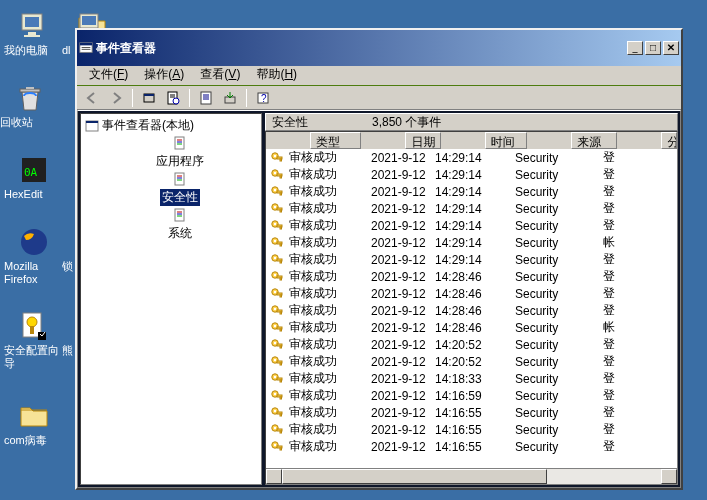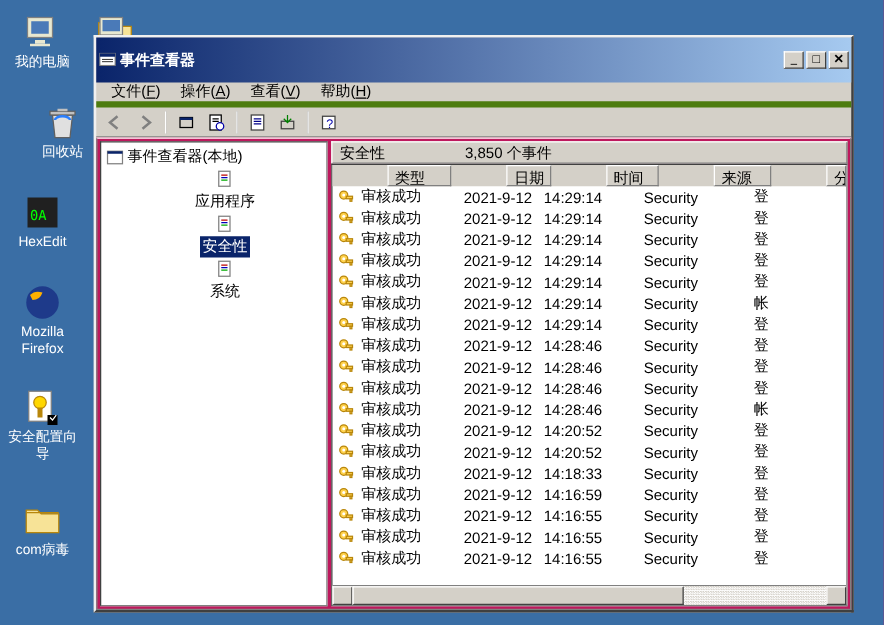--- a/index.html
+++ b/index.html
@@ -8,21 +8,21 @@
   font-size: 12px;
   background: #3a6ea5;
   width: 707px;
   height: 500px;
   overflow: hidden;
   position: relative;
 }
 .desktop-icon {
   position: absolute;
   width: 60px;
-  text-align: center;
+  text-align: left;
   color: #fff;
   font-size: 11px;
 }
 .desktop-icon .icon-img {
   width: 32px; height: 32px;
   margin: 0 auto 2px;
 }
 .desktop-icon .lbl { line-height: 13px; }
 
 .window {
@@ -59,23 +59,23 @@
   color: #000;
   font-size: 10px;
   line-height: 11px;
   text-align: center;
   font-family: Tahoma;
 }
 
 .menubar {
   height: 20px;
   display: flex;
-  align-items: center;
+  align-items: flex-end;
   padding: 0 4px;
-  border-bottom: 5px solid #4d7c0f;
+  border-bottom: 1px solid #4d7c0f;
 }
 .menubar .menu-item { padding: 2px 8px; }
 .menubar .menu-item u { text-decoration: underline; }
 
 .toolbar {
   height: 24px;
   display: flex;
   align-items: center;
   padding: 0 4px;
   border-bottom: 1px solid #808080;
@@ -86,21 +86,21 @@
   border: 1px solid transparent;
   display: flex; align-items: center; justify-content: center;
 }
 .tool-sep { width: 1px; height: 18px; background: #808080; margin: 0 3px; border-right: 1px solid #fff; }
 
 .content {
   flex: 1;
   display: flex;
   border: 1px solid #808080;
   border-top-color: #fff;
-  background: #be185d;
+  background: #0f172a;
   padding: 2px;
   gap: 3px;
   min-height: 0;
 }
 
 .tree-pane {
   width: 182px;
   background: #fff;
   border: 1px solid #808080;
   border-top-color: #404040;
@@ -205,21 +205,21 @@
       <div class="lbl">我的电脑</div>
     </div>
     <div class="desktop-icon" style="left: 62px; top: 10px;">
       <div class="icon-img"><svg viewBox="0 0 32 32">
           <path d="M3 8 h9 l3 3 h14 v15 h-26 z" fill="#f7e397" stroke="#b8860b"></path>
           <rect x="4" y="4" width="18" height="14" fill="#e8e8d0" stroke="#808080"></rect>
           <rect x="6" y="6" width="14" height="9" fill="#4a7ab8"></rect>
         </svg></div>
       <div class="lbl">dl</div>
     </div>
-    <div class="desktop-icon" style="left: 20px; top: 82px;">
+    <div class="desktop-icon" style="left: 0; top: 82px;">
       <div class="icon-img"><svg viewBox="0 0 32 32">
           <path d="M8 10 L24 10 L22 28 L10 28 Z" fill="#e0e0e0" stroke="#606060"></path>
           <rect x="6" y="7" width="20" height="3" fill="#c0c0c0" stroke="#606060"></rect>
           <path d="M12 5 h8 v2 h-8z" fill="#c0c0c0"></path>
           <path d="M10 14 a6 3 0 0 1 12 0" fill="none" stroke="#2a7fff" stroke-width="2"></path>
         </svg></div>
       <div class="lbl">回收站</div>
     </div>
     <div class="desktop-icon" style="left: 4px; top: 154px;">
       <div class="icon-img"><svg viewBox="0 0 32 32">

